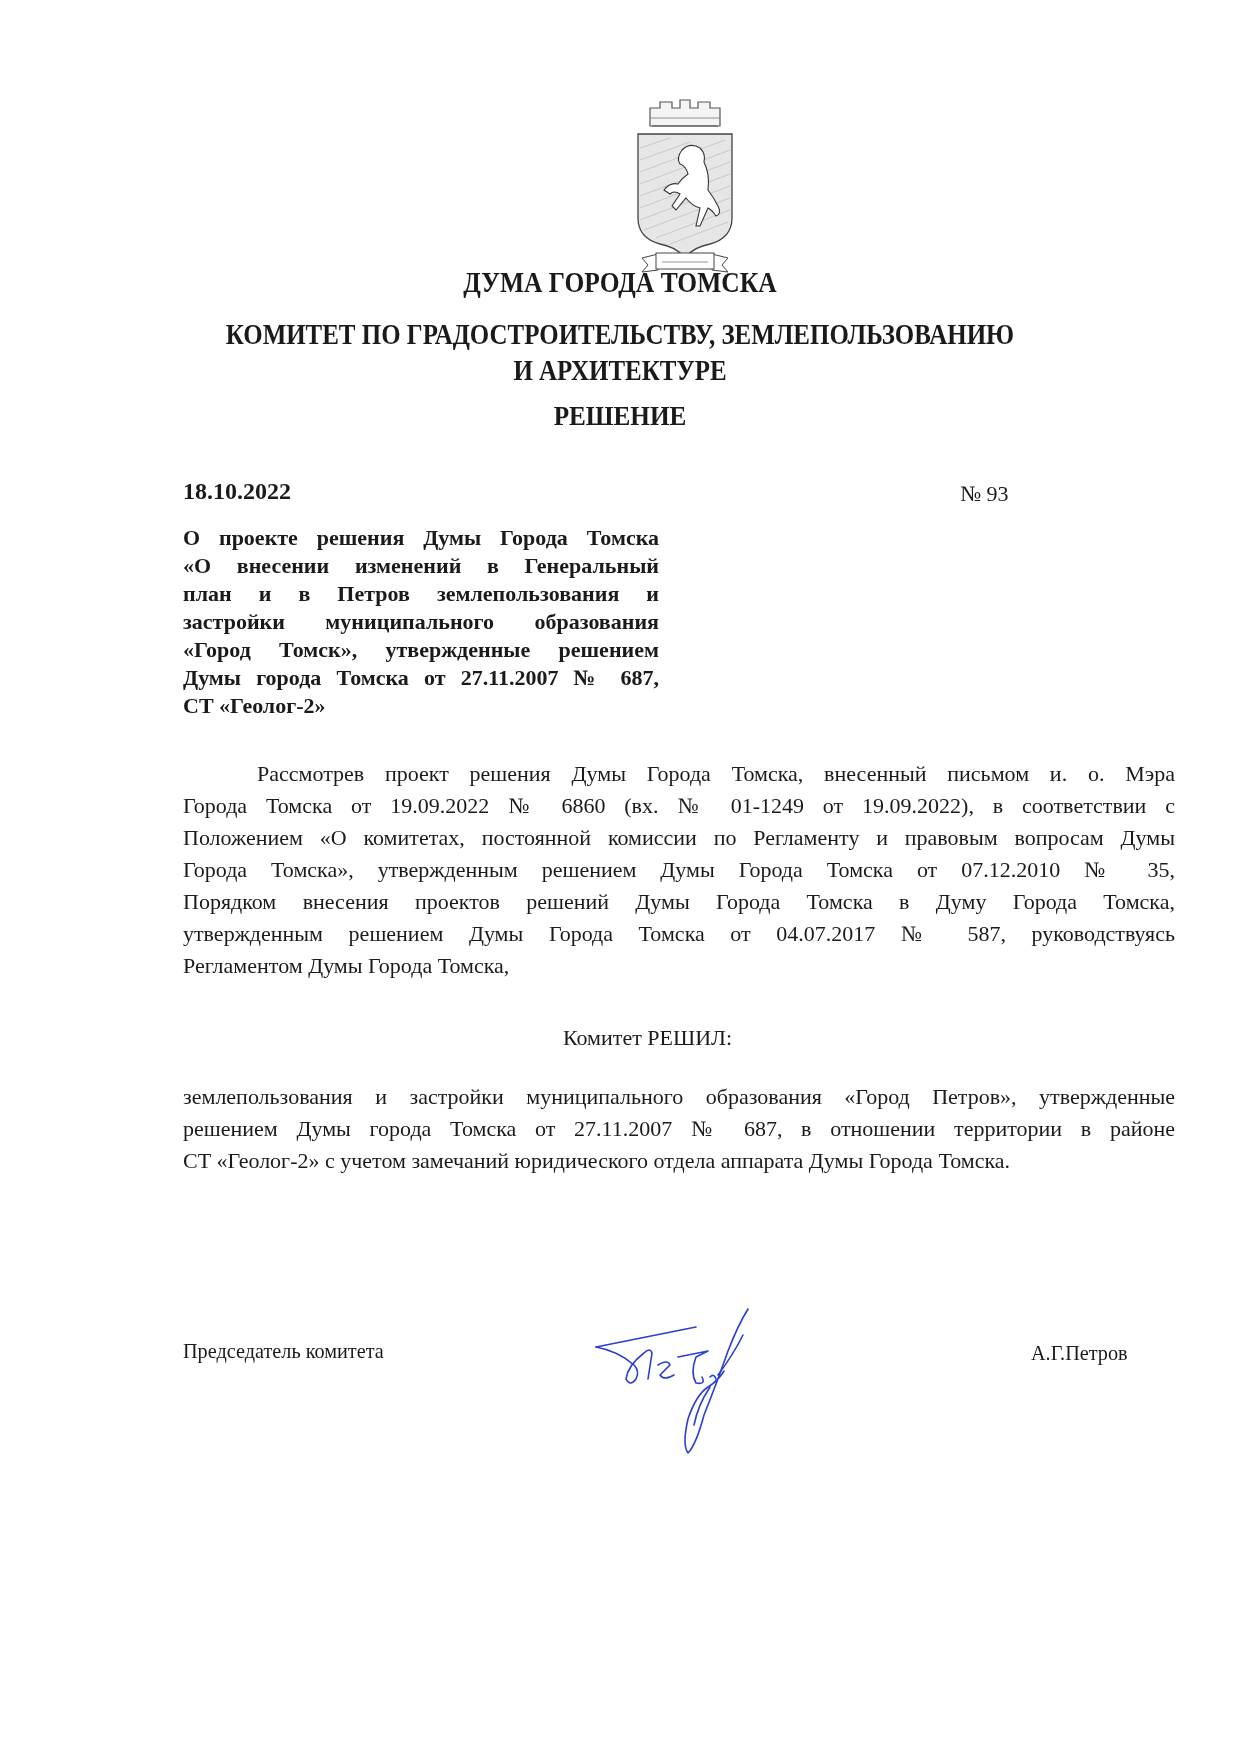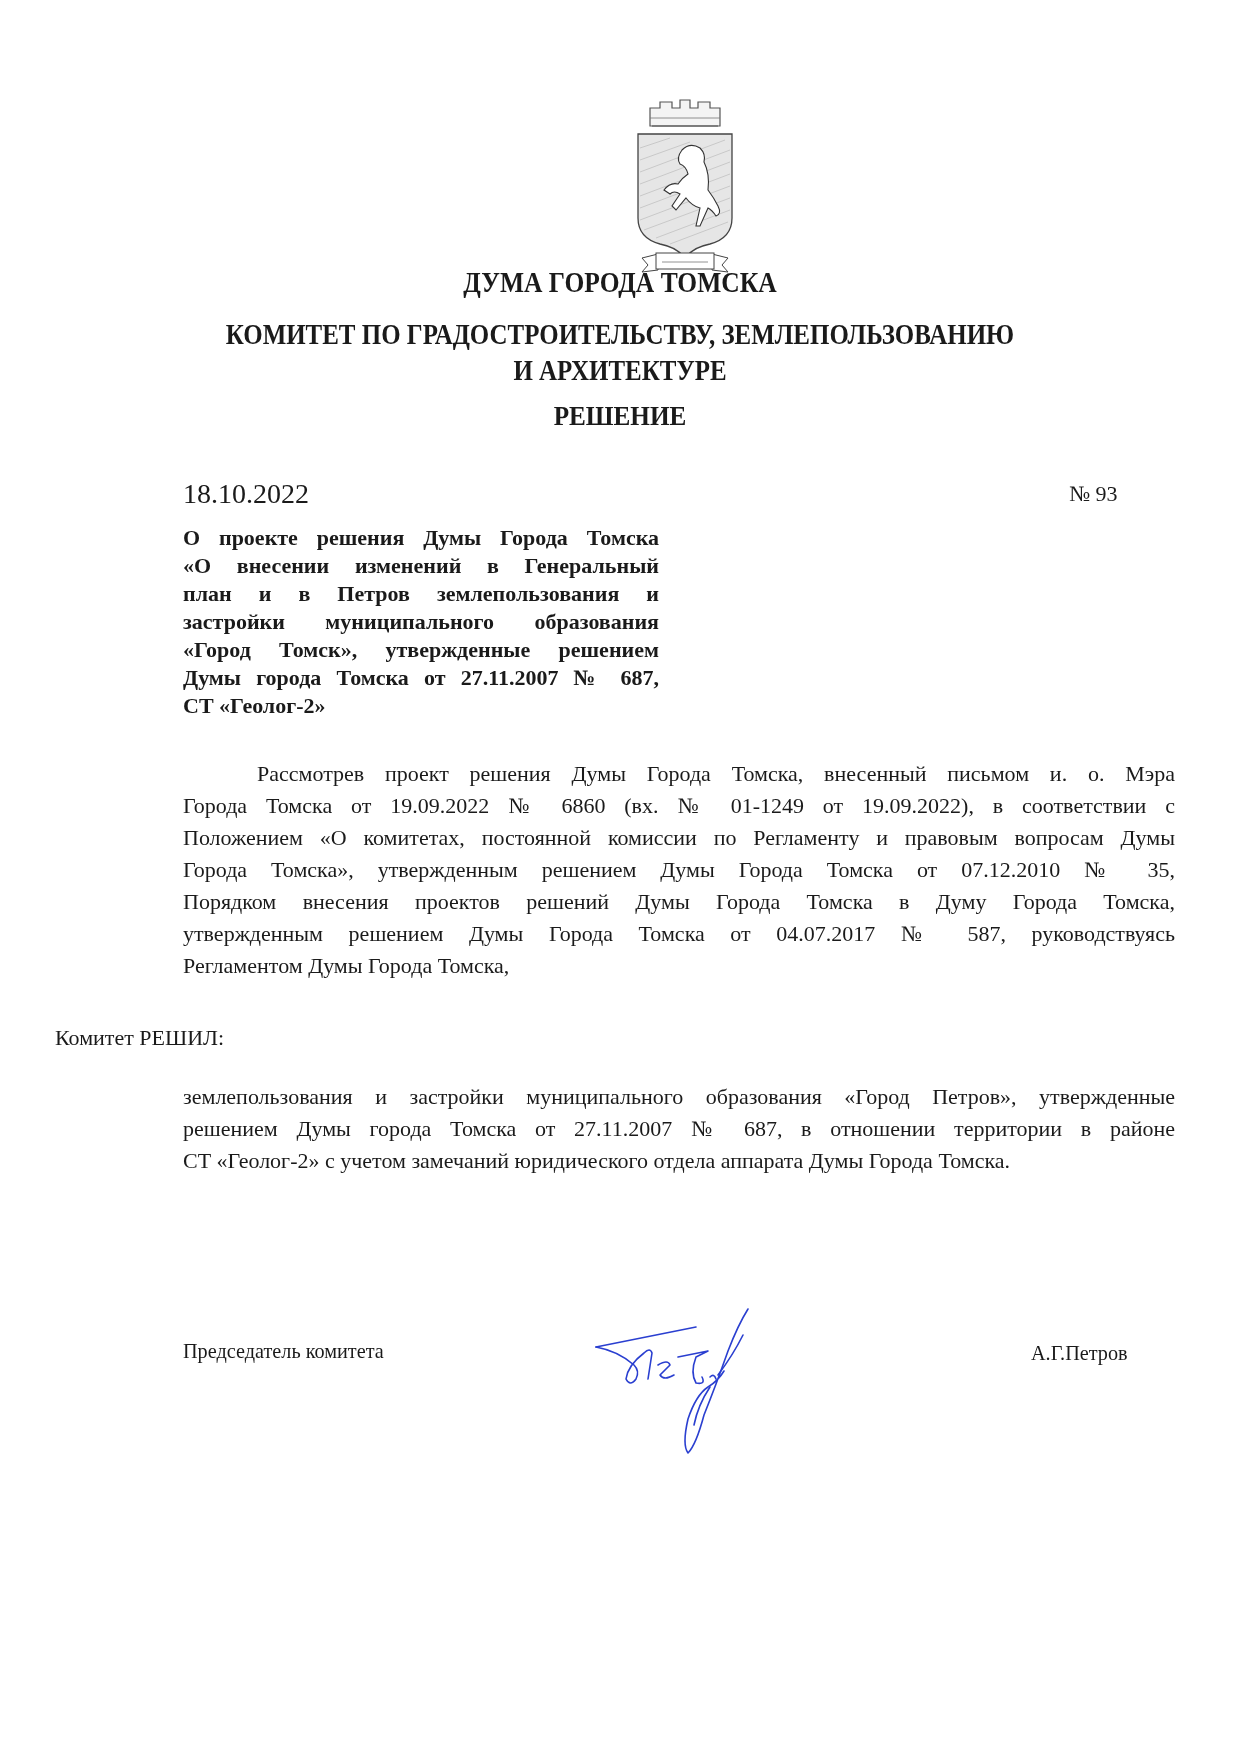--- a/index.html
+++ b/index.html
@@ -2,31 +2,31 @@
 <html><head>
 <meta charset="utf-8">
 <style>
   html, body { margin: 0; padding: 0; background: #ffffff; }
   body { width: 1240px; height: 1753px; position: relative; overflow: hidden; color: #1a1a1a; font-family: "Liberation Serif", "DejaVu Serif", serif; }
   .abs { position: absolute; }
   .emblem { left: 630px; top: 98px; width: 110px; height: 175px; }
   .h-duma { left: 0; width: 1240px; top: 266px; text-align: center; font-weight: bold; font-size: 29px; letter-spacing: 0px; transform: scaleX(0.88); transform-origin: center; }
   .h-committee { left: 0; width: 1240px; top: 316px; text-align: center; font-weight: bold; font-size: 29px; line-height: 36px; transform: scaleX(0.86); transform-origin: center; }
   .h-decision { left: 0; width: 1240px; top: 400px; text-align: center; font-weight: bold; font-size: 28px; transform: scaleX(0.9); transform-origin: center; }
-  .date { left: 183px; top: 478px; font-size: 28px; }
-  .number { left: 1069px; top: 481px; font-size: 22px; }
+  .date { left: 183px; top: 478px; font-size: 24px; font-weight: bold; }
+  .number { left: 960px; top: 481px; font-size: 22px; }
   .subject { left: 183px; top: 524px; width: 476px; font-weight: bold; font-size: 22px; line-height: 28px; text-align: justify; text-align-last: left; }
   .subject .line { display: block; text-align: justify; text-align-last: justify; white-space: nowrap; }
   .subject .line.last { text-align-last: left; }
   .para { left: 183px; width: 992px; font-size: 22px; line-height: 32px; }
   .para .line { display: block; text-align: justify; text-align-last: justify; white-space: nowrap; }
   .para .line.last { text-align-last: left; }
   .para .line.indent { padding-left: 74px; }
   .intro { top: 758px; }
-  .resolved { left: 0; width: 1240px; top: 1025px; font-size: 22px; padding-left: 55px; box-sizing: border-box; }
+  .resolved { left: 0; width: 1240px; top: 1025px; text-align: center; font-size: 22px; padding-left: 55px; box-sizing: border-box; }
   .item { top: 1081px; }
   .signer-title { left: 183px; top: 1338px; font-size: 22px; transform: scaleX(0.92); transform-origin: left; }
   .signer-name { left: 1031px; top: 1340px; font-size: 22px; transform: scaleX(0.92); transform-origin: left; }
   .signature { left: 578px; top: 1295px; width: 180px; height: 170px; }
 </style>
 </head>
 <body>
 
 <div>
 

